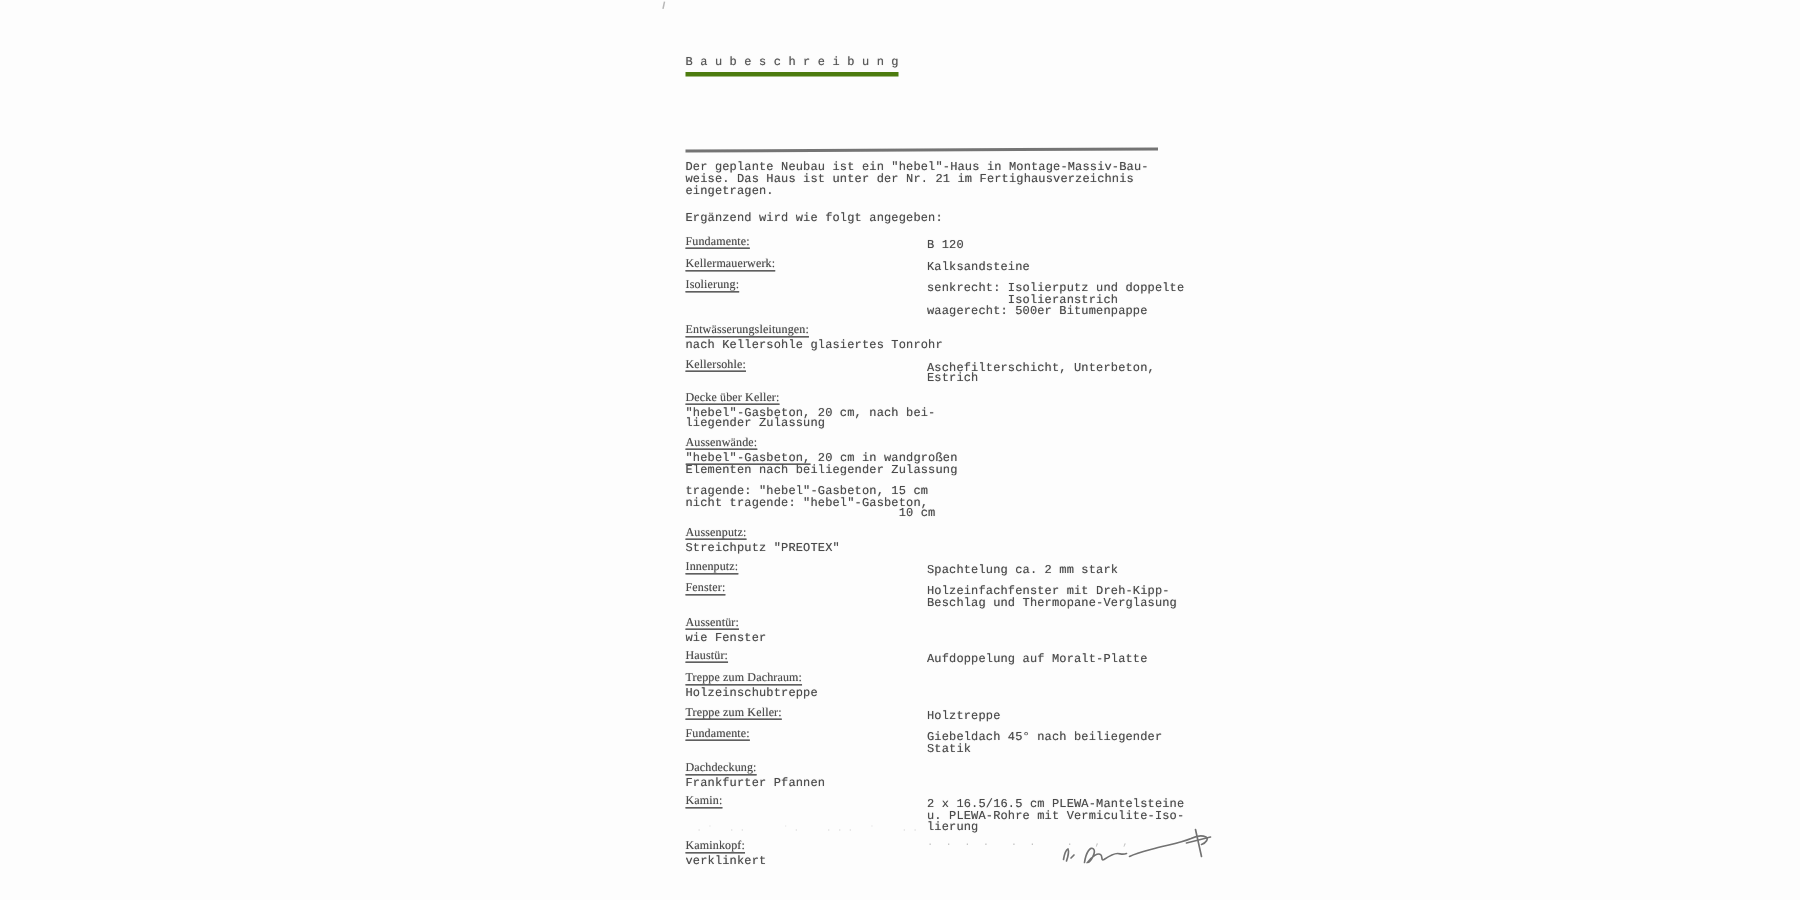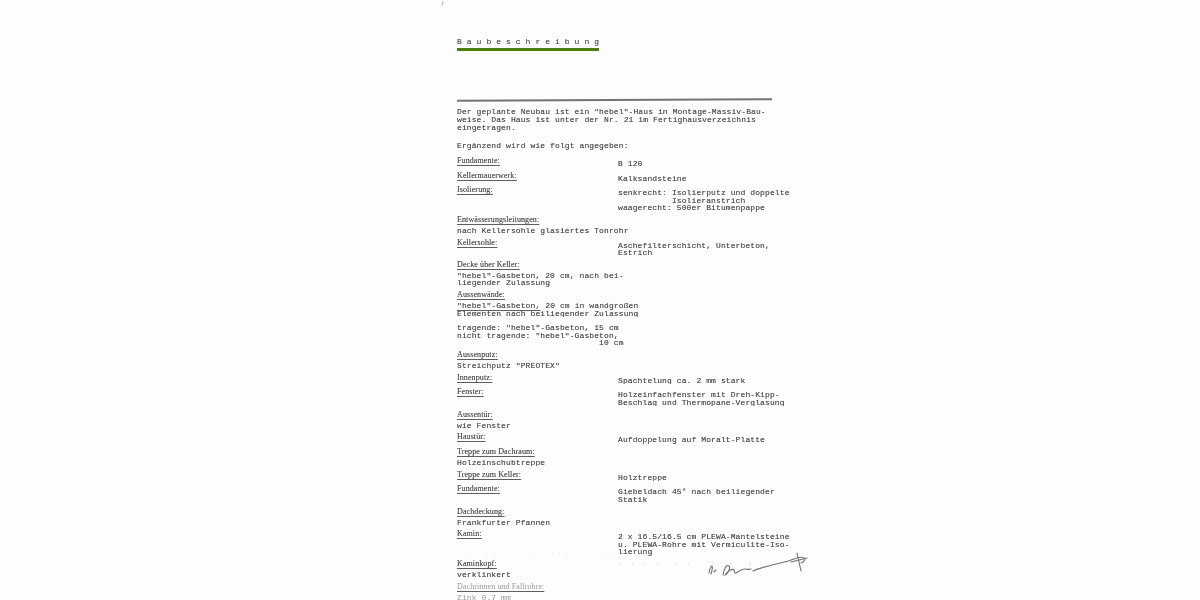--- a/index.html
+++ b/index.html
@@ -172,24 +172,20 @@
         <div class="row">
           <div class="lbl"><span class="u">Kamin:</span></div>
           <div class="val">2 x 16.5/16.5 cm PLEWA-Mantelsteine
 u. PLEWA-Rohre mit Vermiculite-Iso-
 lierung</div>
         </div>
         <div class="row gap">
           <div class="lbl"><span class="u">Kaminkopf:</span></div>
           <div class="val">verklinkert</div>
         </div>
-        <div class="row gap faded">
-          <div class="lbl"><span class="u">Dachrinnen und Fallrohre:</span></div>
-          <div class="val">Zink 0.7 mm</div>
-        </div>
       </div>
 
     <div class="faint-left">·˙ ··   ˙·  ··· ˙  ··</div>
 
     <div class="dotline">. . . .  . .   .  ,  ,</div>
 
     <svg class="sig" viewBox="0 0 120 50">
       <g fill="none" stroke="#5a5a5a" stroke-width="1.1" stroke-linecap="round" opacity="0.85">
         <path d="M8,28 q1,-6 3,-7 q1,2 -1,8 M13,27 l2,-2"></path>
         <path d="M22,30 c1,-7 4,-11 6,-9 c2,2 -2,9 -4,9 c3,-4 7,-7 9,-5 c1,1 0,4 2,3 c3,-2 6,-4 9,-4 c2,0 3,1 6,0"></path>

